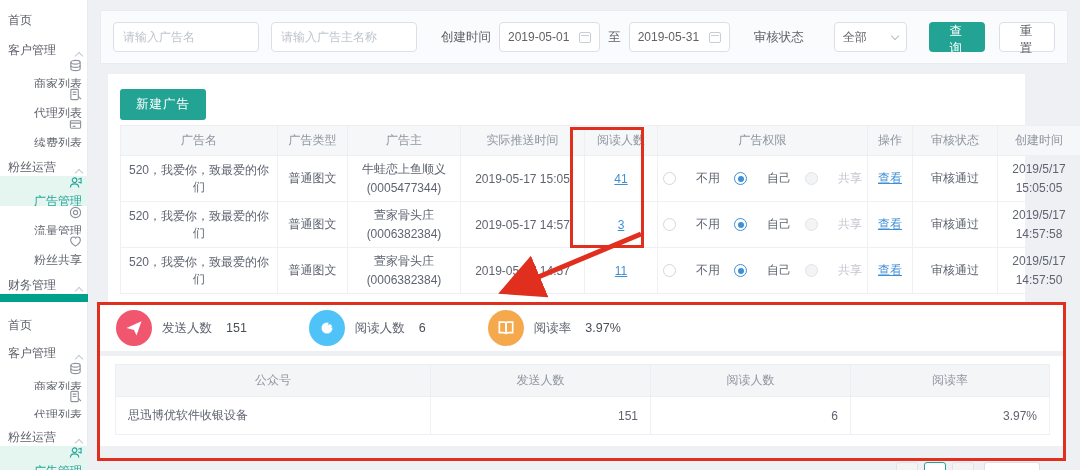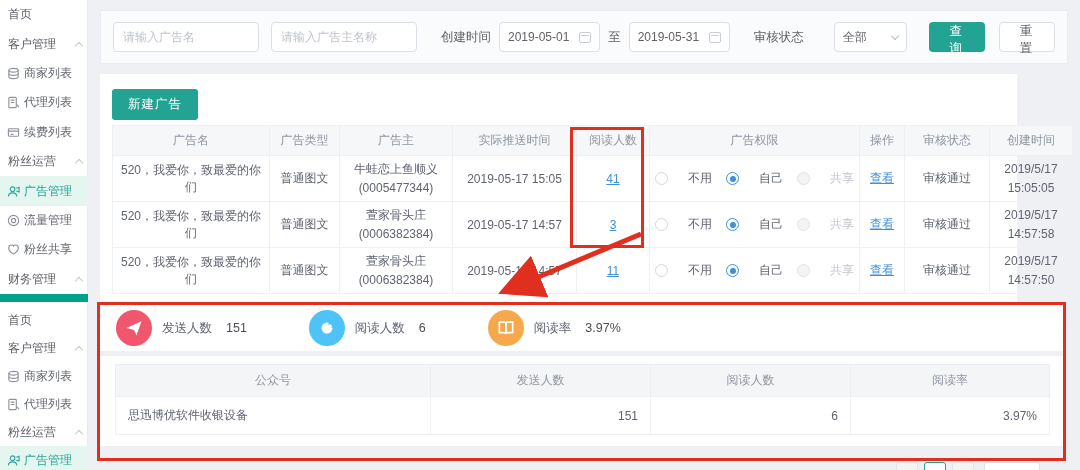--- a/index.html
+++ b/index.html
@@ -5,25 +5,25 @@
   * { margin:0; padding:0; box-sizing:border-box; }
   body { background:#dfe3e8; font-family:"Liberation Sans", sans-serif; }
   .app { position:relative; width:1080px; height:470px; background:#eef0f4; overflow:hidden; }
 
   
   .sidebar { position:absolute; left:0; top:0; width:88px; height:470px; background:#fff; border-right:1px solid #e9ebef; }
   .side-section { position:absolute; left:0; width:88px; }
   .side-top { top:0; }
   .side-divider { position:absolute; left:0; top:294px; width:88px; height:8px; background:#00a18a; }
   .side-bottom { top:306px; }
-  .side-item { display:flex; align-items:center; height:29.4px; padding:0 6px 0 8px; font-size:12px; color:#5a5e66; cursor:pointer; white-space:nowrap; }
+  .side-item { display:flex; align-items:flex-end; height:29.4px; padding:0 6px 0 8px; font-size:12px; color:#5a5e66; cursor:pointer; white-space:nowrap; }
   .side-bottom .side-item { height:28px; }
   .side-item .lbl { overflow:hidden; }
   .side-item.group { justify-content:space-between; }
-  .side-item.child { padding-left:7px; gap:4px; color:#62666e; }
+  .side-item.child { padding-left:7px; gap:4px; color:#62666e;flex-direction:column; }
   .side-item.active { background:#e5f5f0; color:#26a69a; }
   .chev-up { width:6px; height:6px; border-right:1.3px solid #c4c8cf; border-bottom:1.3px solid #c4c8cf; transform:rotate(-135deg); margin-top:3px; flex:none; }
   .sicon { flex:none; display:inline-flex; color:#8d929b; }
   .side-item.active .sicon { color:#26a69a; }
 
   
   .filter-card { position:absolute; left:100px; top:10px; width:968px; height:54px; background:#fafbfc; border:1px solid #e8ebef; display:flex; align-items:center; gap:8px; padding:0 12px; }
   .txt-input { height:30px; border:1px solid #dcdfe6; border-radius:4px; background:#fff; font-size:12px; color:#606266; padding:0 9px; font-family:"Liberation Sans",sans-serif; }
   .txt-input::placeholder { color:#bfc4cc; }
   .in-ad { width:146px; } .in-adv { width:146px; margin-left:4px; }
@@ -31,21 +31,21 @@
   .date-box { display:flex; align-items:center; justify-content:space-between; width:118px; height:30px; border:1px solid #dcdfe6; border-radius:4px; background:#fff; font-size:12px; color:#606266; padding:0 8px; }
   .to-lbl { font-size:12.5px; color:#606266; }
   .cal { width:12px; height:11px; border:1.2px solid #c9cdd4; border-radius:2px; position:relative; flex:none; }
   .cal:before { content:""; position:absolute; left:1px; right:1px; top:2.5px; border-top:1.2px solid #c9cdd4; }
   .select-box { display:flex; align-items:center; justify-content:space-between; width:84px; height:30px; border:1px solid #dcdfe6; border-radius:4px; background:#fff; font-size:12px; color:#606266; padding:0 8px; margin-left:22px; }
   .chev-down { width:6px; height:6px; border-right:1.3px solid #b8bdc6; border-bottom:1.3px solid #b8bdc6; transform:rotate(45deg); margin-top:-3px; }
   .btn { height:30px; border-radius:4px; font-size:12.5px; padding:0 15px; cursor:pointer; border:1px solid transparent; font-family:"Liberation Sans",sans-serif; letter-spacing:2px; }
   .btn-primary { background:#23a393; color:#fff; margin-left:14px; }
   .btn-plain { background:#fff; color:#5c6066; border-color:#dcdfe6; margin-left:6px; }
 
-  .content-card { position:absolute; left:100px; top:74px; width:917px; height:229px; background:#fff; }
+  .content-card { position:absolute; left:108px; top:74px; width:917px; height:229px; background:#fff; }
   .btn-new { position:absolute; left:12px; top:15px; height:31px; background:#23a393; color:#fff; border:none; border-radius:3px; font-size:12.5px; padding:0 16px; cursor:pointer; letter-spacing:1px; font-family:"Liberation Sans",sans-serif; }
 
   table.adtbl { position:absolute; left:12px; top:51px; width:960px; border-collapse:collapse; table-layout:fixed; font-size:12px; }
   table.adtbl th { height:30px; background:#f5f7f9; color:#9096a0; font-weight:normal; border:1px solid #ecf0f3; }
   table.adtbl td { height:46px; color:#5f6470; border:1px solid #eef1f4; text-align:center; padding:2px 4px; }
   td.al { text-align:left; padding-left:12px; }
   .subid { color:#5f6470; }
   a.lnk { color:#3f8fd6; text-decoration:underline; cursor:pointer; }
   .two-line { line-height:1.55; }
 

